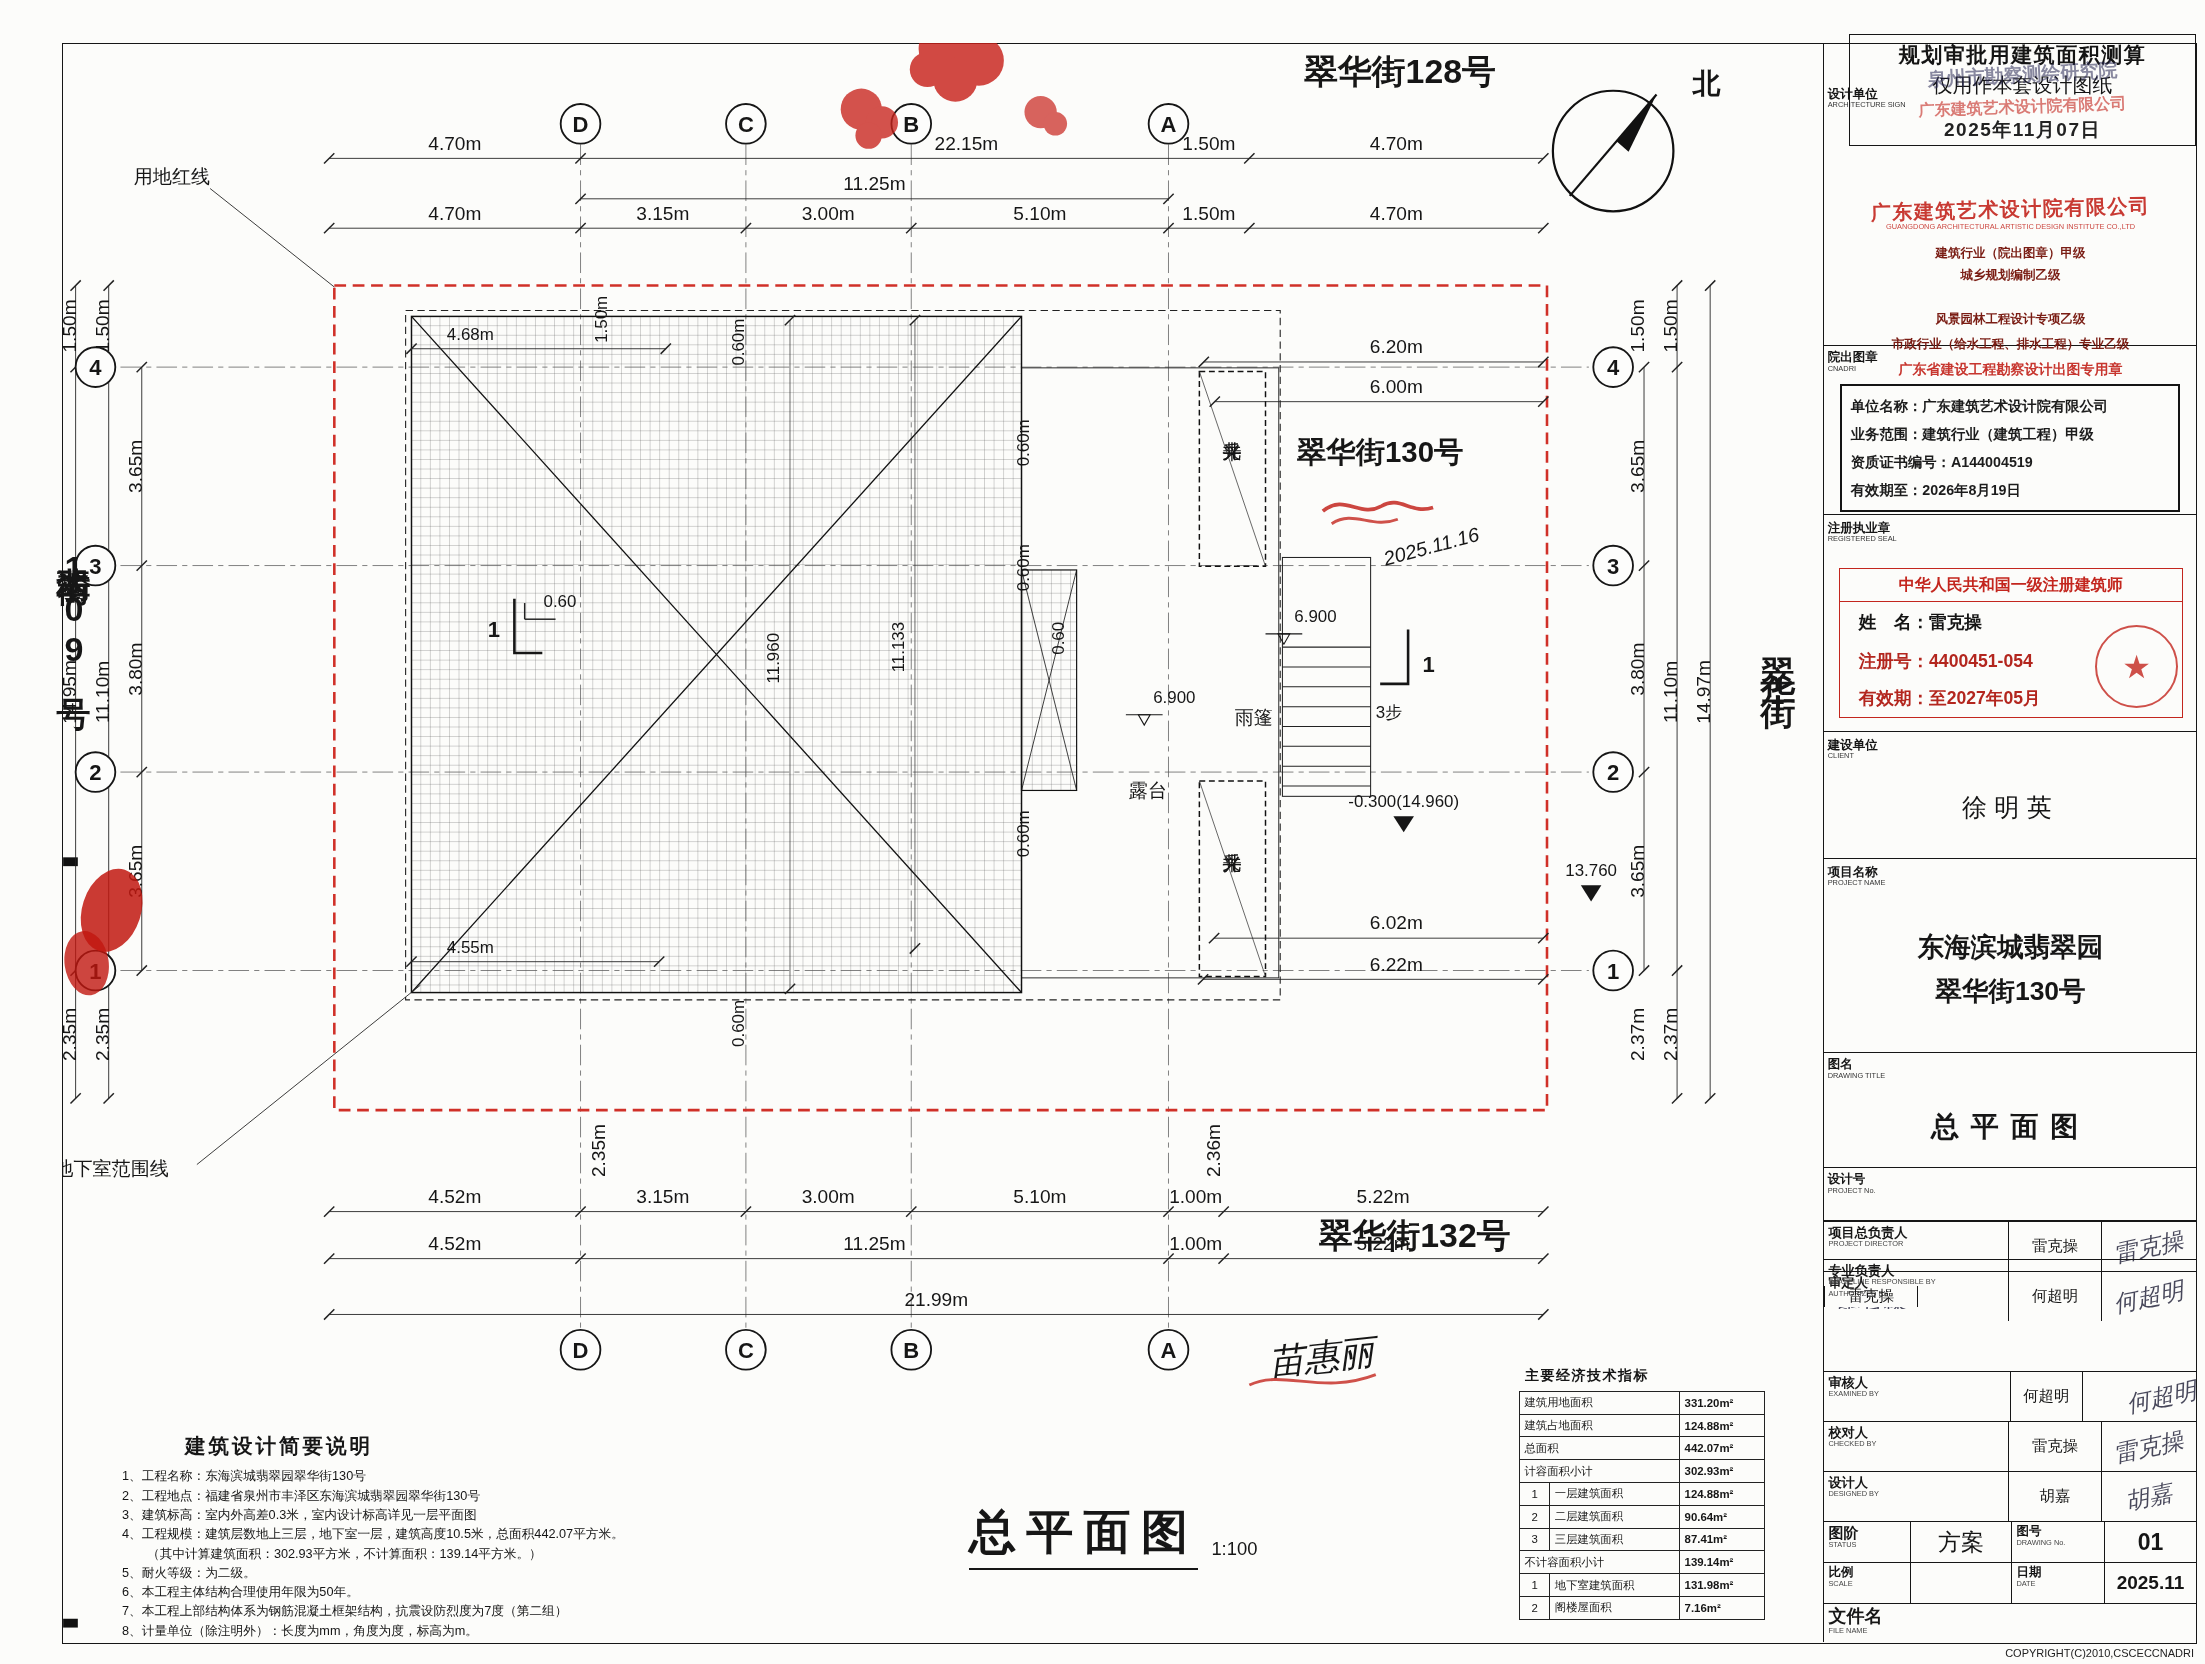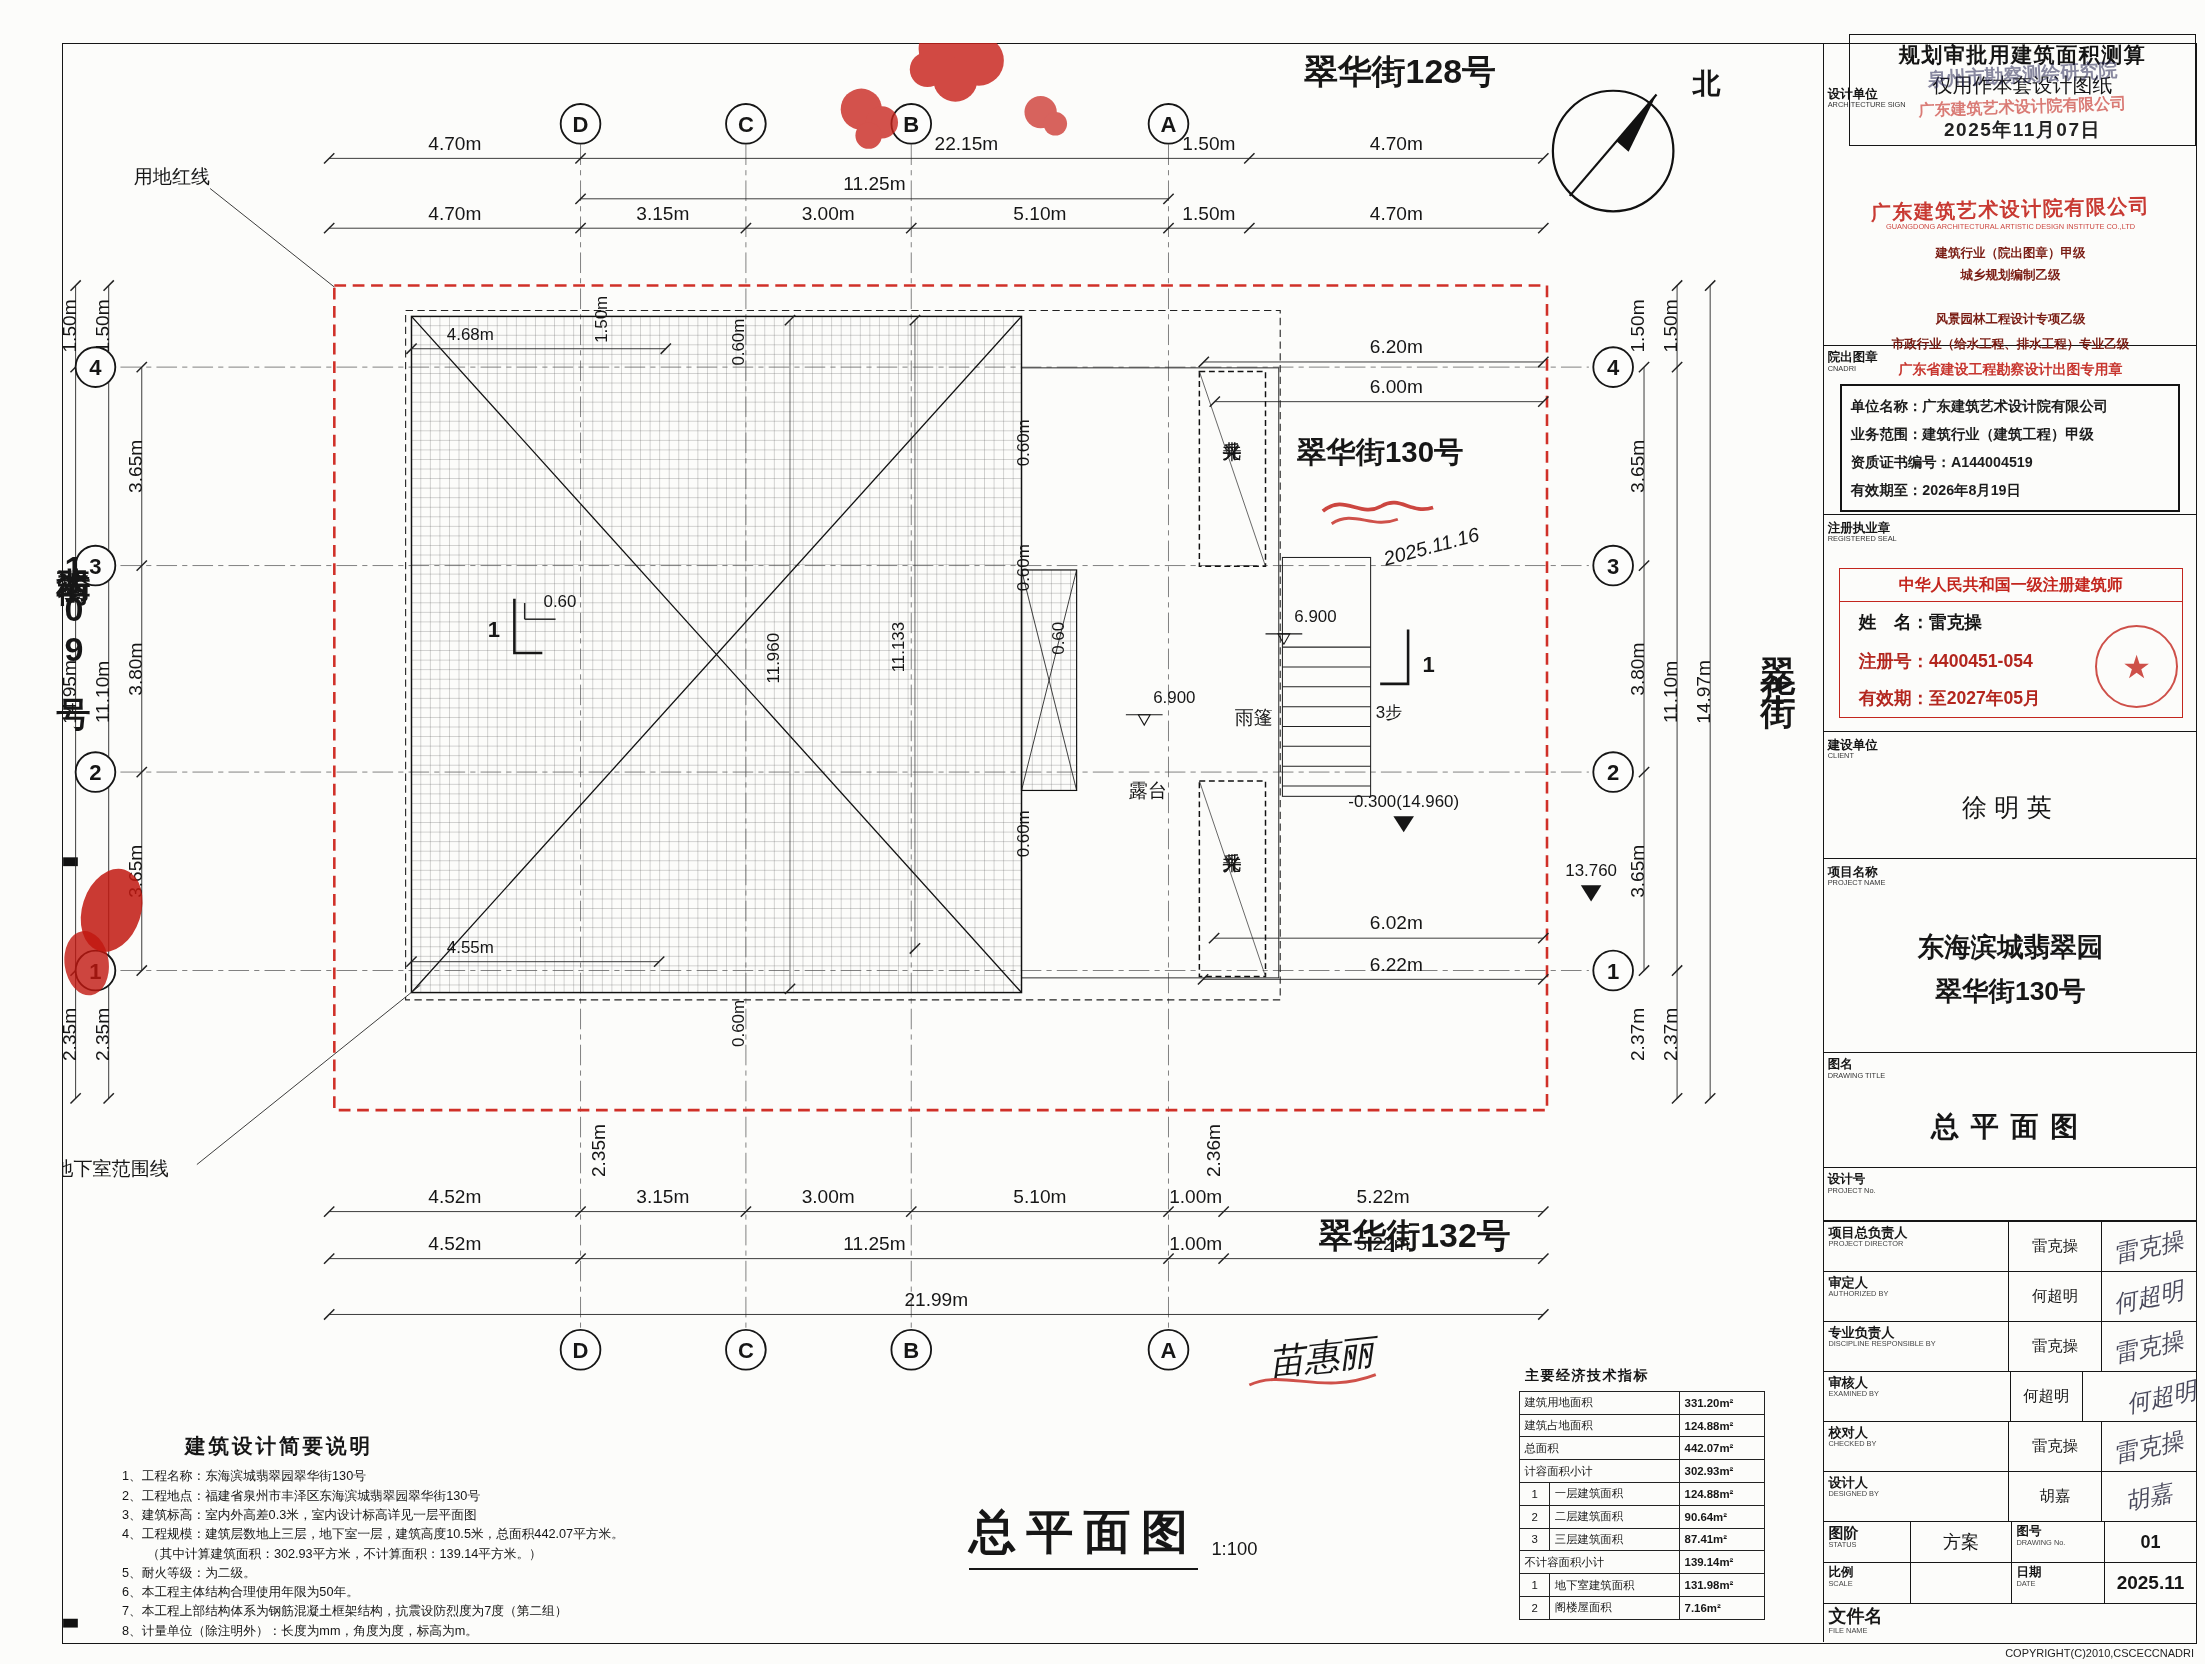--- a/index.html
+++ b/index.html
@@ -38,21 +38,21 @@
   .pc1{width:184px;padding:3.7px 0 0 4.4px;box-sizing:border-box;line-height:1.1;}
   .pc1 .cn{font-size:13.2px;font-weight:bold;}
   .pc1 .en{font-size:7.4px;color:#444;}
   .pc2{width:94px;border-left:1.1px solid #161616;border-right:1.1px solid #161616;box-sizing:border-box;
        display:flex;align-items:center;justify-content:center;font-size:15.4px;}
   .pc3{width:93px;display:flex;align-items:center;justify-content:center;overflow:hidden;}
   .sig{font-family:"DejaVu Serif","Liberation Serif",serif;font-style:italic;font-size:23.5px;
        transform:rotate(-12deg);color:#1b1b33;opacity:.8;white-space:nowrap;}
   .brow{position:absolute;left:0;width:373px;display:flex;border-top:1.5px solid #161616;box-sizing:border-box;}
   .bcell{box-sizing:border-box;padding:2.9px 0 0 4.4px;line-height:1.1;}
-  .bval{display:flex;align-items:center;justify-content:center;font-size:18px;}
+  .bval{display:flex;align-items:center;justify-content:center;font-size:23px;}
   
   #notes{left:122px;top:1432px;width:522px;}
   #notes .ntitle{font-size:20.6px;font-weight:bold;letter-spacing:2.9px;margin:0 0 7.4px 63px;}
   #notes .nitem{font-size:12.7px;line-height:1.52;color:#141414;}
   
   #ptitle{left:969px;top:1501px;display:flex;align-items:flex-end;}
   #ptitle .t{font-size:47px;font-weight:bold;letter-spacing:10.3px;border-bottom:2.9px solid #161616;padding-bottom:4.4px;}
   #ptitle .s{font-size:18.4px;margin:0 0 10.3px 13.2px;}
   
   #econ{left:1519px;top:1367px;width:247px;}
@@ -563,21 +563,21 @@
     <div class="prow" style="top:1228px;">
       <div class="pc1">
           <div class="cn">审定人</div>
           <div class="en">AUTHORIZED BY</div>
         </div>
       <div class="pc2">何超明</div>
       <div class="pc3">
           <div class="sig">何超明</div>
         </div>
     </div>
-    <div class="prow" style="top:1278px;">
+    <div class="prow" style="top:1216px;flex-direction:column;">
       <div class="pc1">
           <div class="cn">专业负责人</div>
           <div class="en">DISCIPLINE RESPONSIBLE BY</div>
         </div>
       <div class="pc2">雷克操</div>
       <div class="pc3">
           <div class="sig">雷克操</div>
         </div>
     </div>
     <div class="prow" style="top:1328px;gap:42px;">

